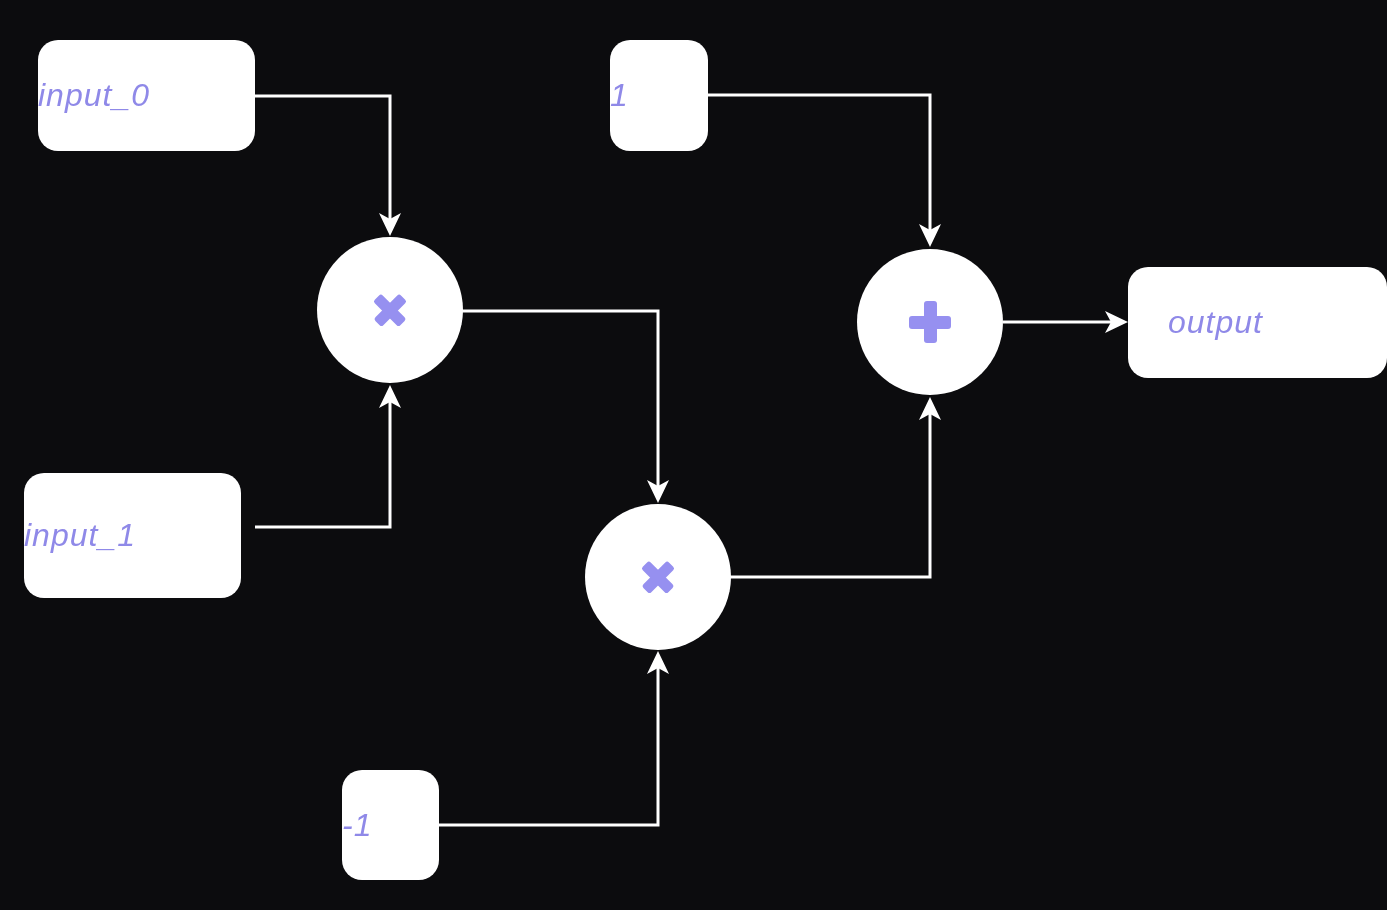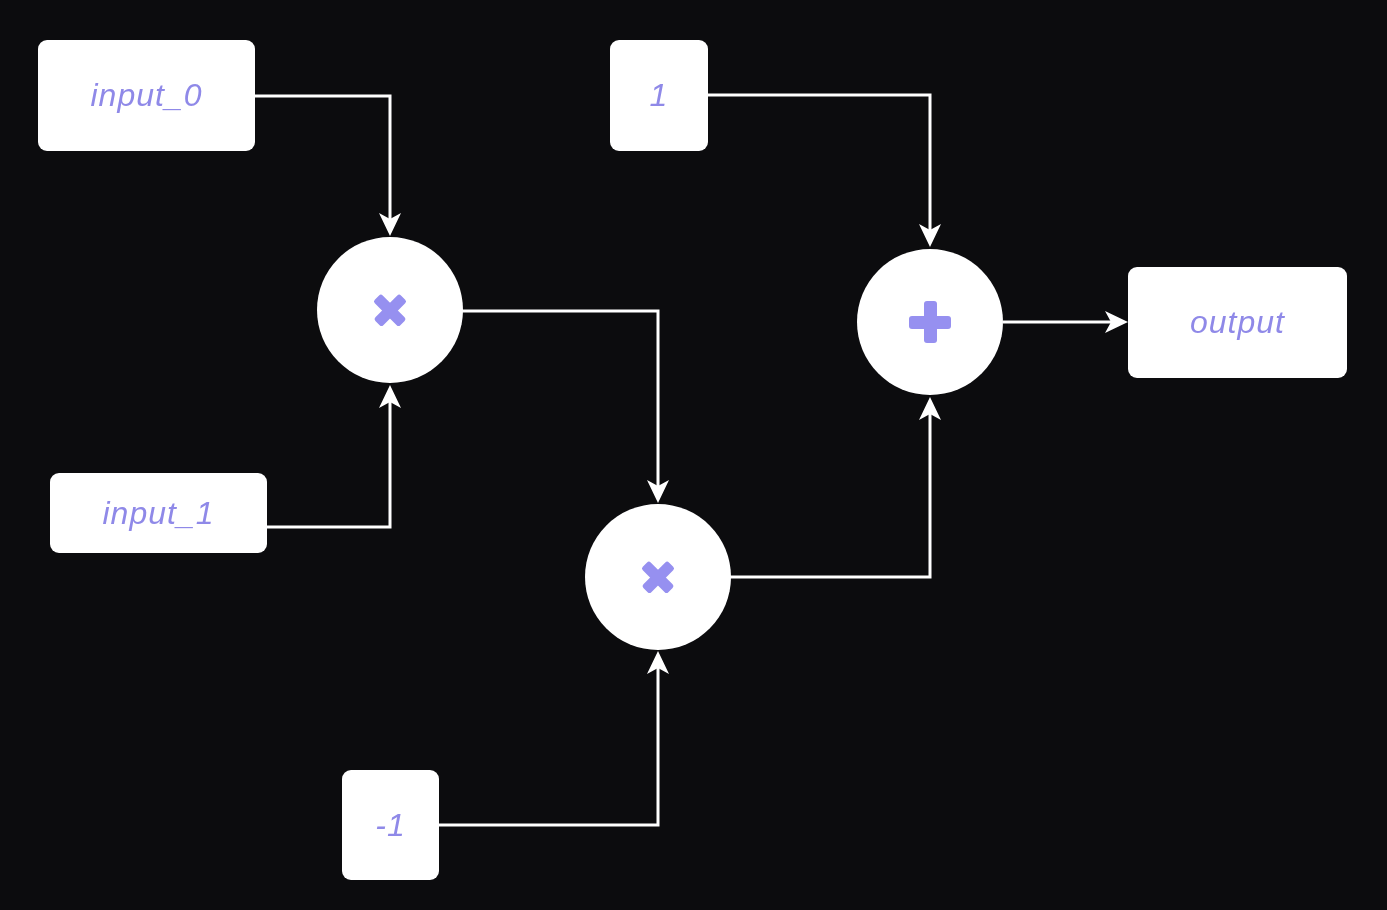--- a/index.html
+++ b/index.html
@@ -17,22 +17,22 @@
     background:var(--background);
     overflow:hidden;
     font-family:"Liberation Sans", sans-serif;
   }
   .edges{position:absolute;left:0;top:0;width:1387px;height:910px;}
   .edge-line{stroke:var(--edge);stroke-width:3;fill:none;}
   .arrowhead{fill:var(--edge);stroke:none;}
   .node{
     position:absolute;
     background:var(--node-fill);
-    border-radius:9px;
-    display:flex;align-items:center;justify-content:center;
+    border-radius:20px;
+    display:flex;align-items:center;justify-content:flex-start;
   }
   .node .label{
     color:var(--label);
     font-style:italic;
     font-size:32px;
     letter-spacing:1px;
   }
   .op{
     position:absolute;
     width:146px;height:146px;
@@ -94,38 +94,38 @@
   </svg>
 
   <div class="node" style="left:38px;top:40px;width:217px;height:111px;">
     <span class="label">input_0</span>
   </div>
 
   <div class="node" style="left:610px;top:40px;width:98px;height:111px;">
     <span class="label">1</span>
   </div>
 
-  <div class="node" style="left:50px;top:473px;width:217px;height:80px;">
+  <div class="node" style="left:24px;top:473px;width:217px;height:125px;">
     <span class="label">input_1</span>
   </div>
 
   <div class="node" style="left:342px;top:770px;width:97px;height:110px;">
     <span class="label">-1</span>
   </div>
 
   <div class="op" style="left:317px;top:237px;">
     <div class="sym mul" aria-label="×"></div>
   </div>
 
   <div class="op" style="left:585px;top:504px;">
     <div class="sym mul" aria-label="×"></div>
   </div>
 
   <div class="op" style="left:857px;top:249px;">
     <div class="sym" aria-label="+"></div>
   </div>
 
-  <div class="node" style="left:1128px;top:267px;width:219px;height:111px;">
+  <div class="node" style="left:1128px;top:267px;width:219px;height:111px;padding-left:40px;">
     <span class="label">output</span>
   </div>
 
 
 </div>
 
 </body></html>

